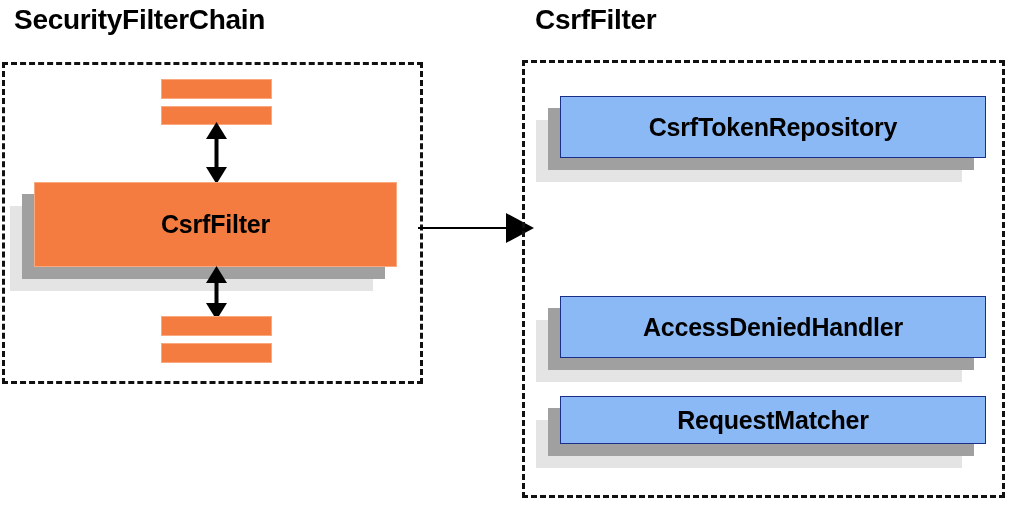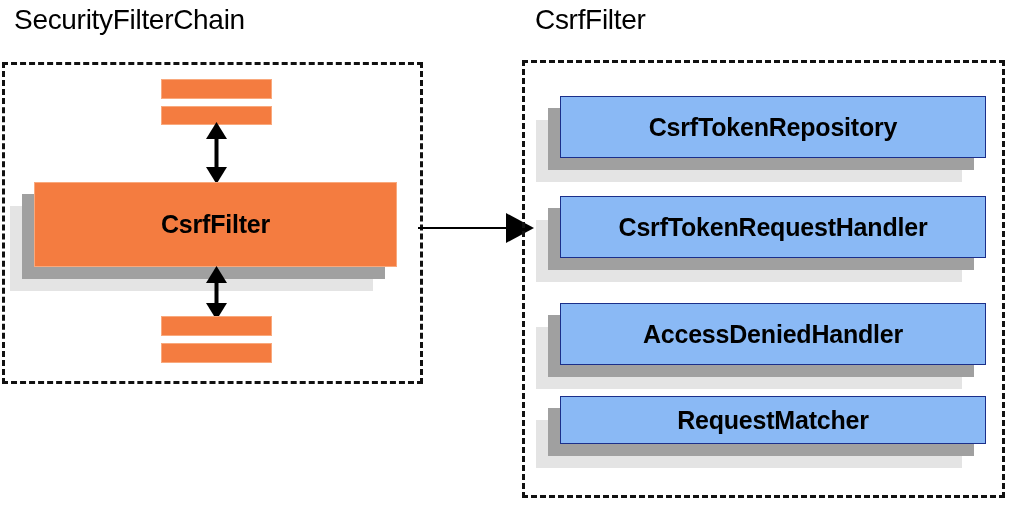--- a/index.html
+++ b/index.html
@@ -15,21 +15,21 @@
     width: 1010px;
     height: 505px;
     background: #ffffff;
     overflow: hidden;
   }
 
   
   .panel-title {
     position: absolute;
     font-size: 28px;
-    font-weight: normal;
+    font-weight: bold;
     color: #000000;
     letter-spacing: -0.3px;
     white-space: nowrap;
     line-height: 1;
   }
   #title-left  { left: 14px;  top: 6px; }
   #title-right { left: 535px; top: 6px; }
 
   
   .dashed-panel {
@@ -89,21 +89,21 @@
   }
   
   .card-orange .face {
     background: #f47c40;
     border: 1px solid #f9a97d;
   }
 
   
   #card-csrf-token-repository     { left: 560px; top: 96px;  width: 426px; height: 62px; }
   #card-csrf-token-request-handler{ left: 560px; top: 196px; width: 426px; height: 62px; }
-  #card-access-denied-handler     { left: 560px; top: 296px; width: 426px; height: 62px; margin-top: 7px; }
+  #card-access-denied-handler     { left: 560px; top: 296px; width: 426px; height: 62px; }
   #card-request-matcher           { left: 560px; top: 396px; width: 426px; height: 48px; }
 
   
   #card-csrf-filter { left: 34px; top: 182px; width: 363px; height: 85px; }
 
   
   .filter-bar {
     position: absolute;
     background: #f47c40;
     border: 1px solid #f9a97d;
@@ -168,27 +168,20 @@
   <div id="panel-scope-right" class="dashed-panel"></div>
 
   <div id="card-csrf-token-repository" class="stack card-blue">
     <div class="shade-light"></div>
     <div class="shade-dark"></div>
     <div class="face">
       <span class="face-label">CsrfTokenRepository</span>
     </div>
   </div>
 
-  <div id="card-csrf-token-request-handler" class="stack card-blue">
-    <div class="shade-light"></div>
-    <div class="shade-dark"></div>
-    <div class="face">
-      <span class="face-label">CsrfTokenRequestHandler</span>
-    </div>
-  </div>
 
   <div id="card-access-denied-handler" class="stack card-blue">
     <div class="shade-light"></div>
     <div class="shade-dark"></div>
     <div class="face">
       <span class="face-label">AccessDeniedHandler</span>
     </div>
   </div>
 
   <div id="card-request-matcher" class="stack card-blue">

